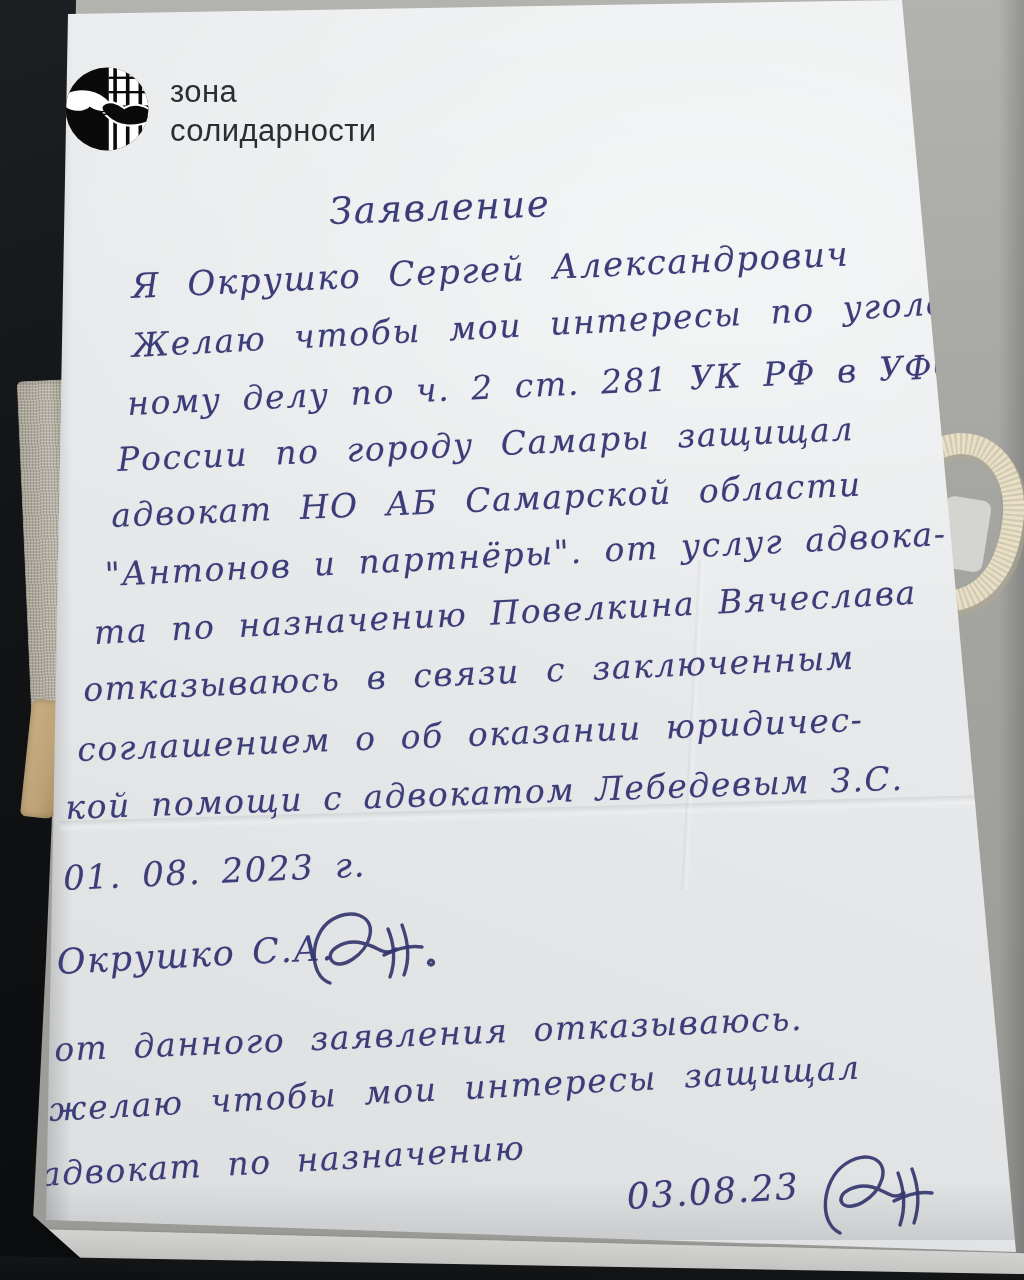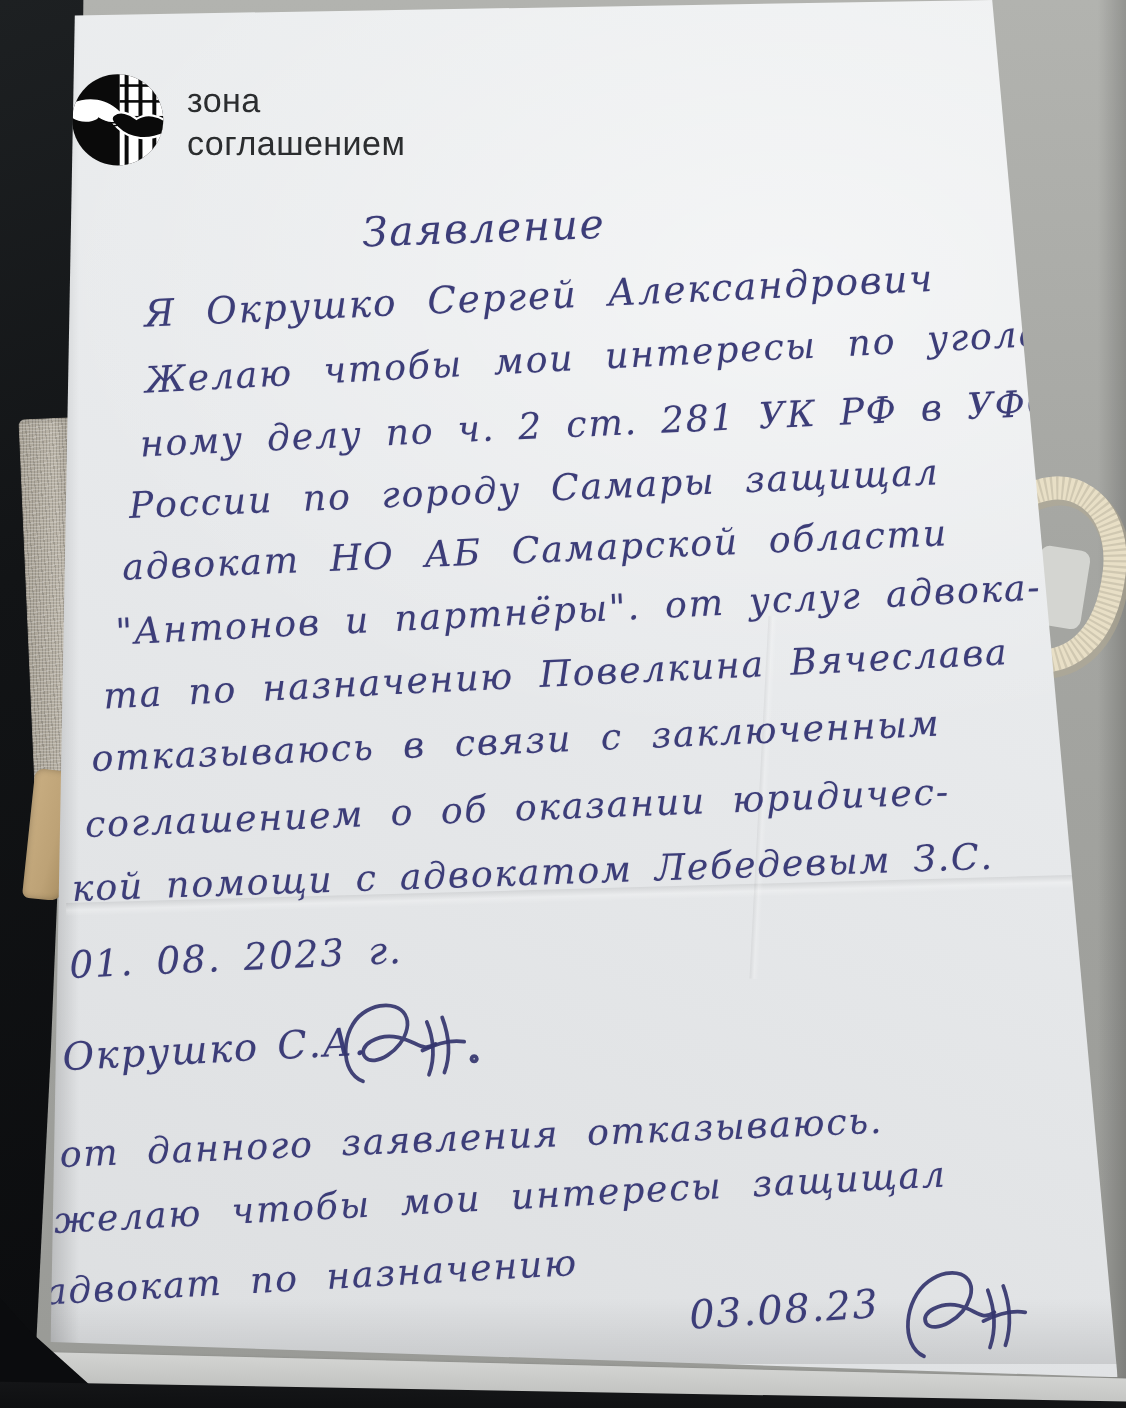--- a/index.html
+++ b/index.html
@@ -126,21 +126,21 @@
           <rect x="52" y="14" width="48" height="2.6" fill="#0a0a0a"></rect>
           <rect x="52" y="30" width="48" height="2.6" fill="#0a0a0a"></rect>
           <rect x="52" y="46" width="48" height="2.6" fill="#0a0a0a"></rect>
           <path d="M2,34 C18,26 36,28 48,38 C54,43 57,47 54,50 C48,55 38,53 31,48 C20,55 8,52 0,45 Z" fill="#ffffff"></path>
           <path d="M100,62 C82,72 62,70 50,58 C44,52 42,48 46,45 C52,40 62,43 69,49 C80,42 92,46 100,52 Z" fill="#0a0a0a" stroke="#ffffff" stroke-width="2.2"></path>
           <path d="M30,48 C36,52 44,54 50,52 M34,52 C40,56 46,57 51,55" stroke="#0a0a0a" stroke-width="1.6" fill="none"></path>
         </g>
       </svg>
       <div class="org">
         <div>зона</div>
-        <div>соглашением</div>
+        <div>солидарности</div>
       </div>
     </div>
 
     <div class="hw" style="left:330px;top:190px;font-size:37px;word-spacing:6px;transform:rotate(-2deg);">Заявление</div>
 
     <div class="hw" style="left:132px;top:266px;font-size:34px;word-spacing:15px;transform:rotate(-2.6deg);">Я Окрушко Сергей Александрович</div>
     <div class="hw" style="left:133px;top:326px;font-size:33px;word-spacing:16px;transform:rotate(-3deg);">Желаю чтобы мои интересы по уголов-</div>
     <div class="hw" style="left:128px;top:384px;font-size:33px;word-spacing:9px;transform:rotate(-2.6deg);">ному делу по ч. 2 ст. 281 УК РФ в УФСБ</div>
     <div class="hw" style="left:118px;top:440px;font-size:33px;word-spacing:15px;transform:rotate(-2.4deg);">России по городу Самары защищал</div>
     <div class="hw" style="left:112px;top:496px;font-size:33px;word-spacing:15px;transform:rotate(-2.4deg);">адвокат НО АБ Самарской области</div>

